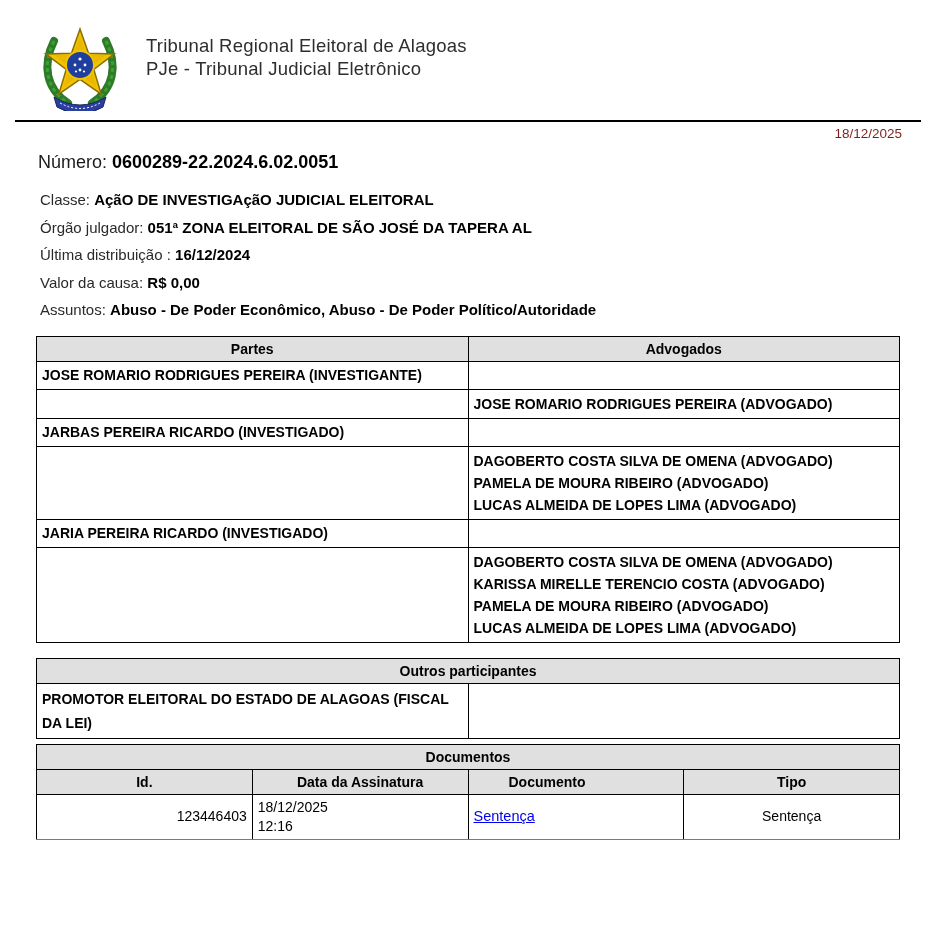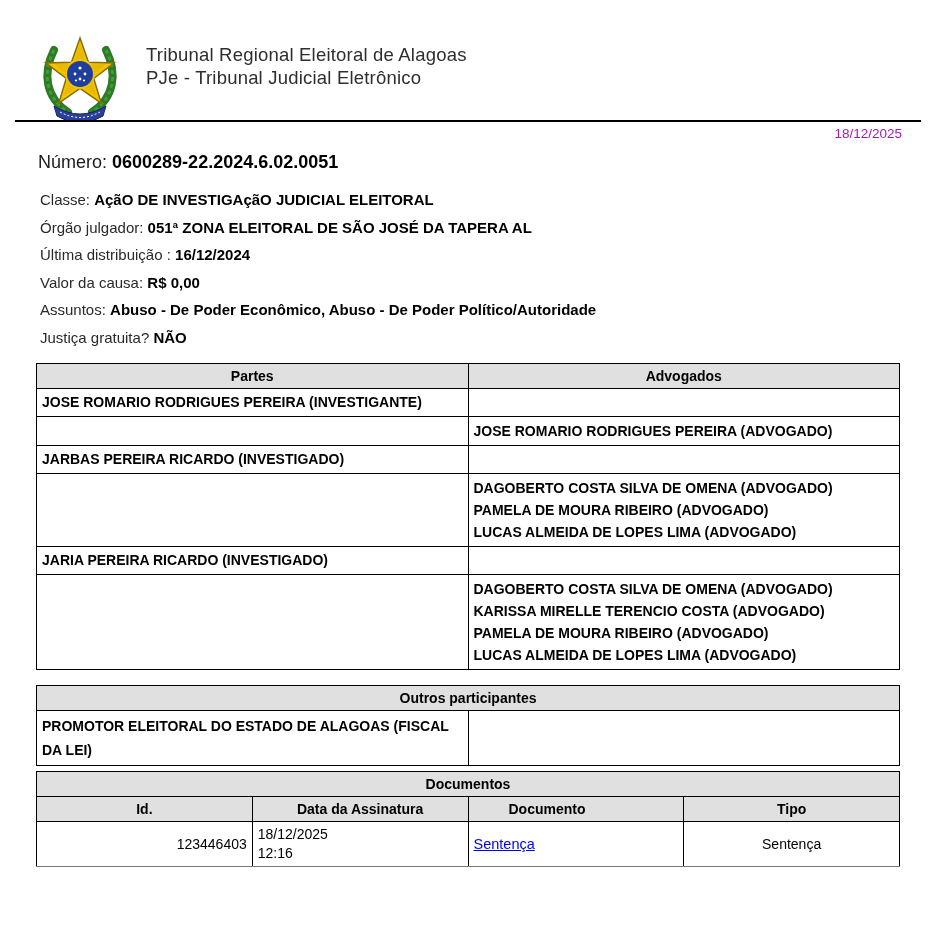--- a/index.html
+++ b/index.html
@@ -13,39 +13,39 @@
     position: relative;
     width: 935px;
     height: 932px;
     background: #ffffff;
     overflow: hidden;
   }
   
   .header {
     display: flex;
     align-items: flex-start;
-    padding: 34px 0 0 40px;
+    padding: 25px 0 0 40px;
     height: 112px;
   }
   .logo { width: 80px; height: 86px; flex: 0 0 80px; }
   .header-text {
     margin: 10px 0 0 26px;
     font-size: 18.5px;
     line-height: 1.22;
     color: #2e2e2e;
     letter-spacing: 0.2px;
   }
   .rule {
     border-top: 2px solid #000;
     margin: 8px 14px 0 15px;
   }
   .report-date {
     text-align: right;
     font-size: 13.5px;
-    color: #a21caf;
+    color: #7f1d1d;
     margin: 4px 33px 0 0;
   }
   
   .numero-line {
     margin: 11px 0 0 38px;
     font-size: 18px;
     color: #1c1c1c;
   }
   .numero-line b { color: #000; }
   .meta {
@@ -138,21 +138,20 @@
     <span>Número:</span>
     <b>0600289-22.2024.6.02.0051</b>
   </div>
 
   <div class="meta" id="meta">
       <div class="meta-line"><span class="meta-label">Classe: </span><span class="meta-value">AçãO DE INVESTIGAçãO JUDICIAL ELEITORAL</span></div>
       <div class="meta-line"><span class="meta-label">Órgão julgador: </span><span class="meta-value">051ª ZONA ELEITORAL DE SÃO JOSÉ DA TAPERA AL</span></div>
       <div class="meta-line"><span class="meta-label">Última distribuição : </span><span class="meta-value">16/12/2024</span></div>
       <div class="meta-line"><span class="meta-label">Valor da causa: </span><span class="meta-value">R$ 0,00</span></div>
       <div class="meta-line"><span class="meta-label">Assuntos: </span><span class="meta-value">Abuso - De Poder Econômico, Abuso - De Poder Político/Autoridade</span></div>
-      <div class="meta-line"><span class="meta-label">Justiça gratuita? </span><span class="meta-value">NÃO</span></div>
     </div>
 
   <table class="doc-table partes-tbl">
     <thead>
       <tr>
         <th class="cell-parte">Partes</th>
         <th>Advogados</th>
       </tr>
     </thead>
     <tbody id="partes-body">

